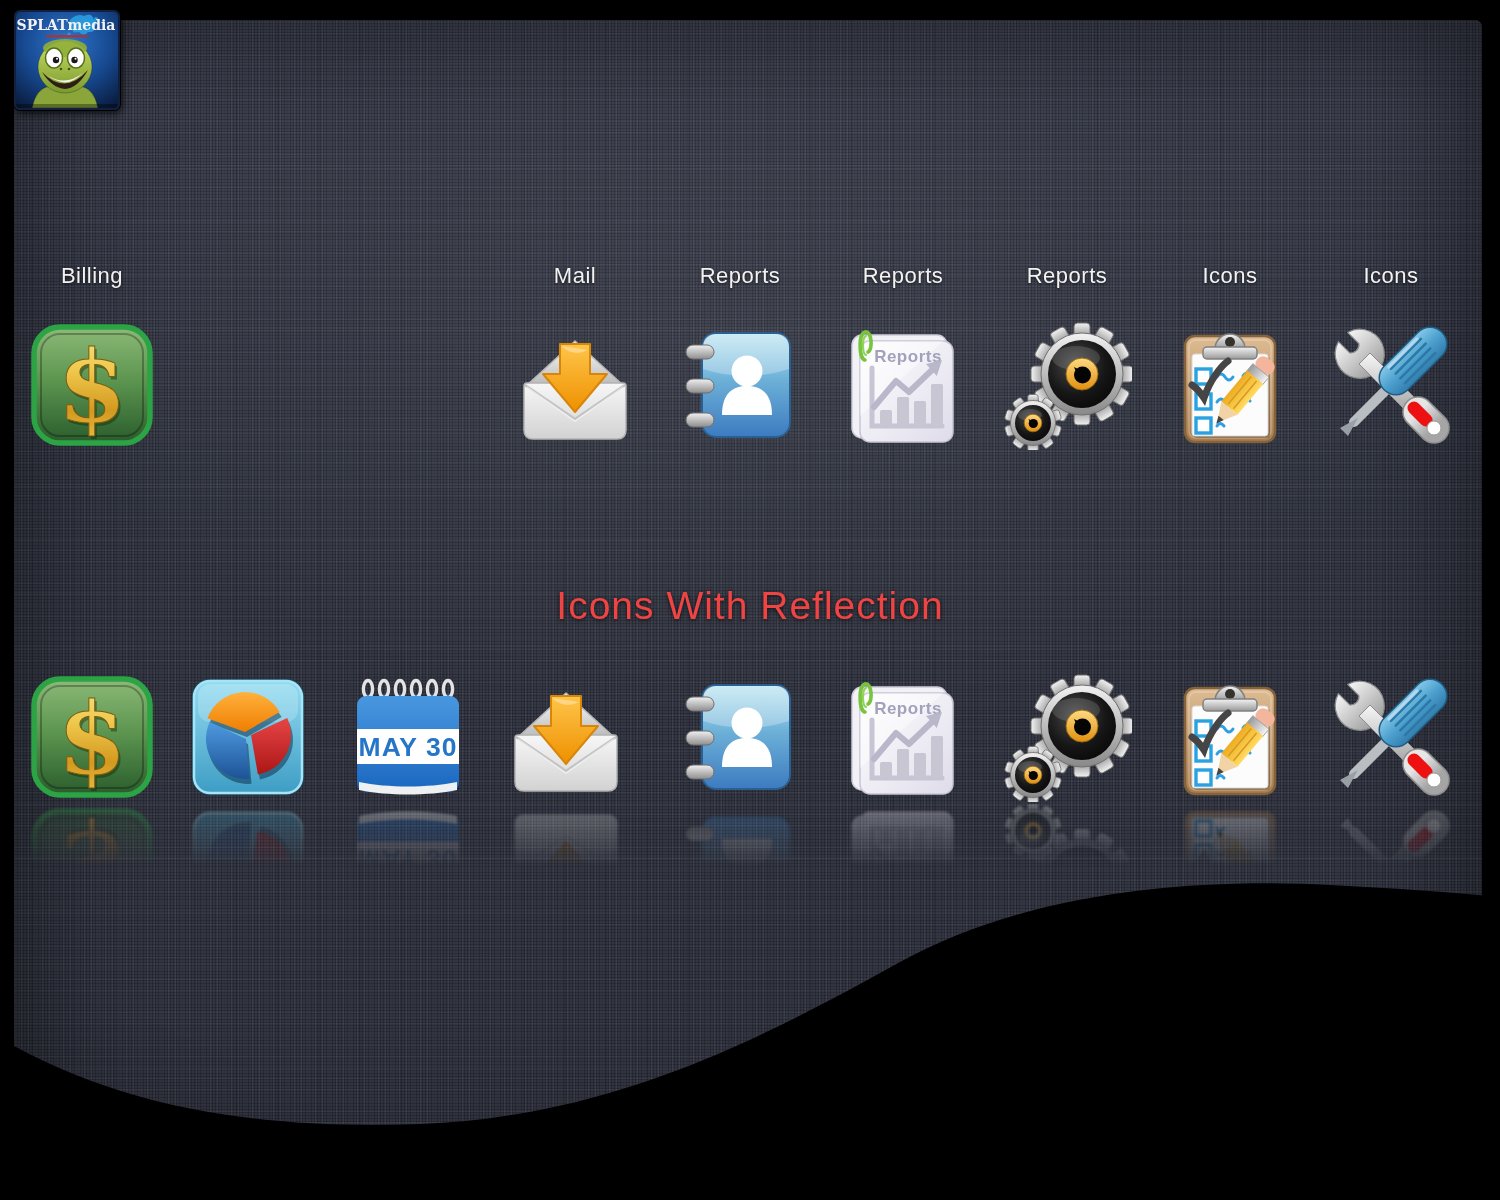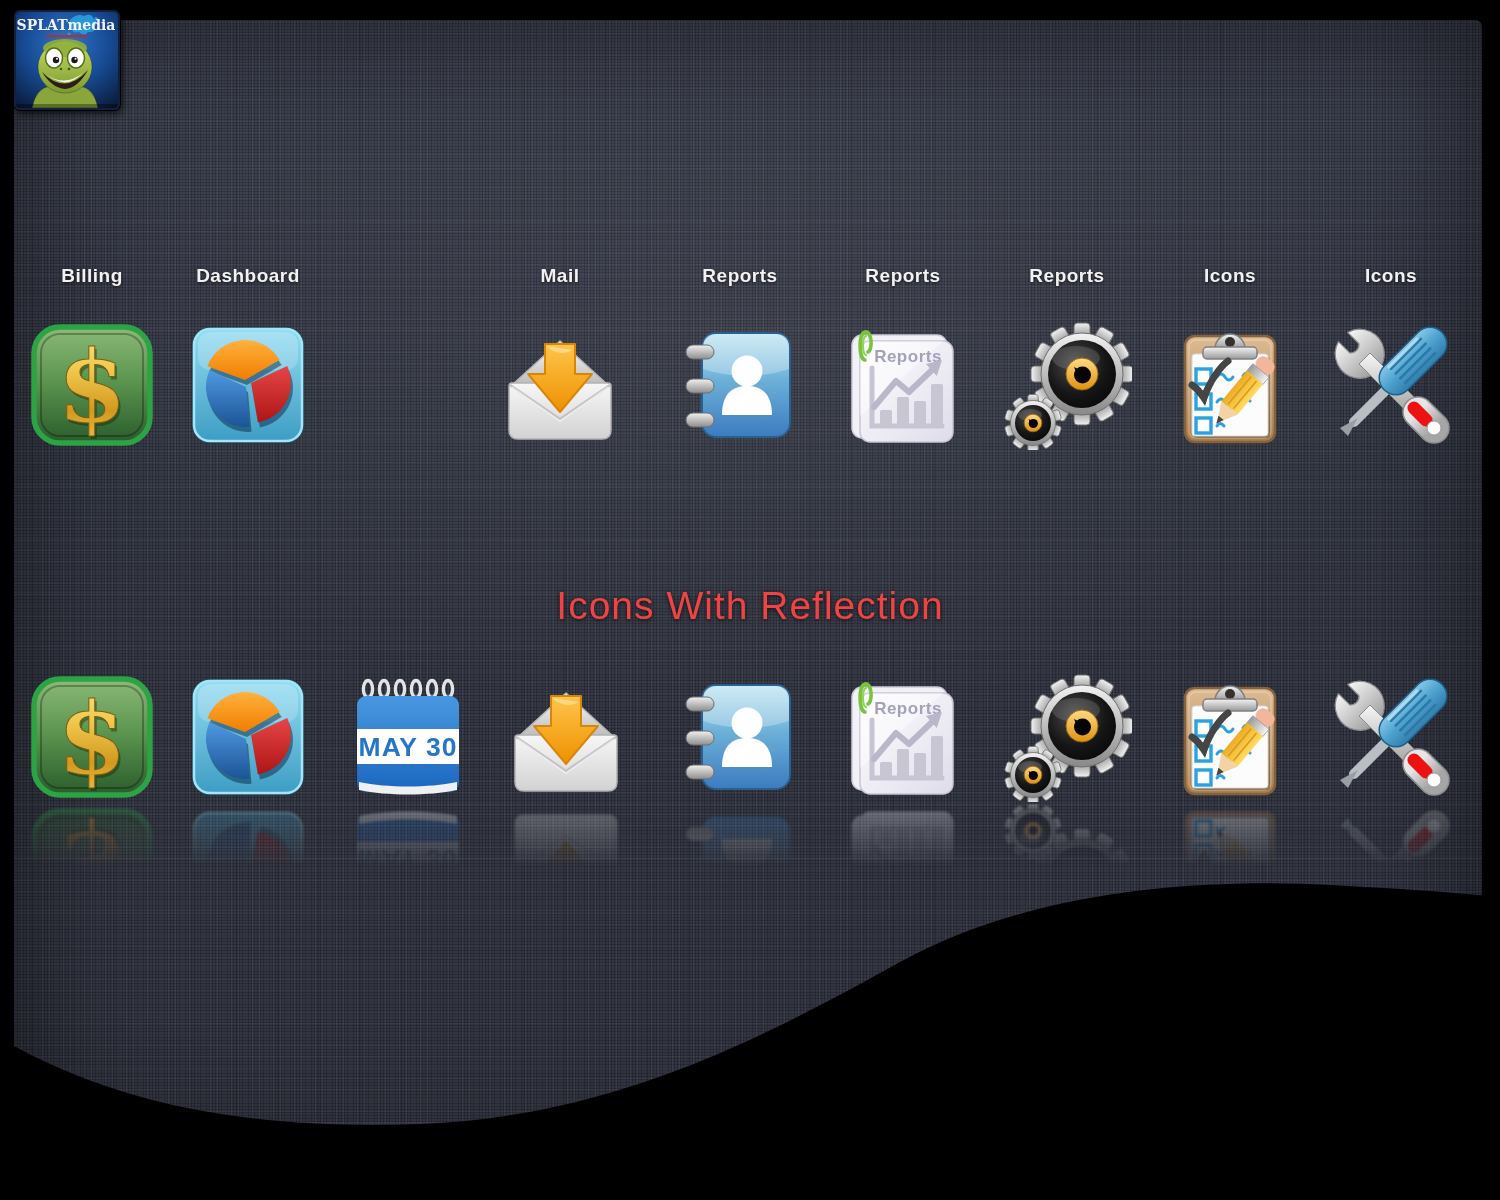--- a/index.html
+++ b/index.html
@@ -18,21 +18,21 @@
       linear-gradient(180deg,#3d4150,#353946 40%,#313440);}
   .fabric::after{content:'';position:absolute;inset:0;border-radius:7px;pointer-events:none;
     background:
       radial-gradient(ellipse 1200px 650px at 50% 28%, rgba(255,255,255,.055), transparent 62%),
       radial-gradient(ellipse 1700px 1100px at 50% 45%, transparent 55%, rgba(0,0,0,.38) 100%);
     box-shadow:inset 0 0 120px rgba(0,0,0,.45);}
   
   .col{position:absolute;width:150px;display:flex;flex-direction:column;align-items:center;z-index:3;}
   .col.top{top:258px;}
   .col.bot{top:672px;}
-  .label{height:36px;line-height:36px;font-size:19px;font-weight:700;color:#f2f2f2;
+  .label{height:36px;line-height:36px;font-size:22px;font-weight:400;color:#f2f2f2;
          letter-spacing:.5px;text-shadow:0 1px 3px rgba(0,0,0,.65);white-space:nowrap;}
   svg.app{width:130px;height:130px;display:block;margin-top:26px;}
   .col.bot svg.app{margin-top:0;}
   .refl{width:130px;height:92px;overflow:hidden;opacity:.42;filter:blur(1px);margin-top:2px;
         -webkit-mask-image:linear-gradient(to bottom, rgba(0,0,0,.8), transparent 68%);
         mask-image:linear-gradient(to bottom, rgba(0,0,0,.8), transparent 68%);}
   .refl svg{width:130px;height:130px;display:block;transform:scaleY(-1);}
   
   .reflect-heading{position:absolute;top:584px;left:0;width:1500px;text-align:center;z-index:3;
     color:#ef4444;font-size:39px;font-weight:300;letter-spacing:1px;
@@ -377,27 +377,21 @@
       </g>
     </svg>
   </div>
 
   <div class="col top" style="left:17px">
     <div class="label">Billing</div>
     <svg class="app">
         <use href="#sym-billing"></use>
       </svg>
     </div>
-  <div class="col top" style="left:173px">
-    <div class="label">Dashboard</div>
-    <svg class="app">
-        <use href="#sym-dashboard"></use>
-      </svg>
-    </div>
-  <div class="col top" style="left:485px">
+  <div class="col top" style="left:500px">
     <div class="label">Mail</div>
     <svg class="app">
         <use href="#sym-mail"></use>
       </svg>
     </div>
   <div class="col top" style="left:665px">
     <div class="label">Reports</div>
     <svg class="app">
         <use href="#sym-patients"></use>
       </svg>

